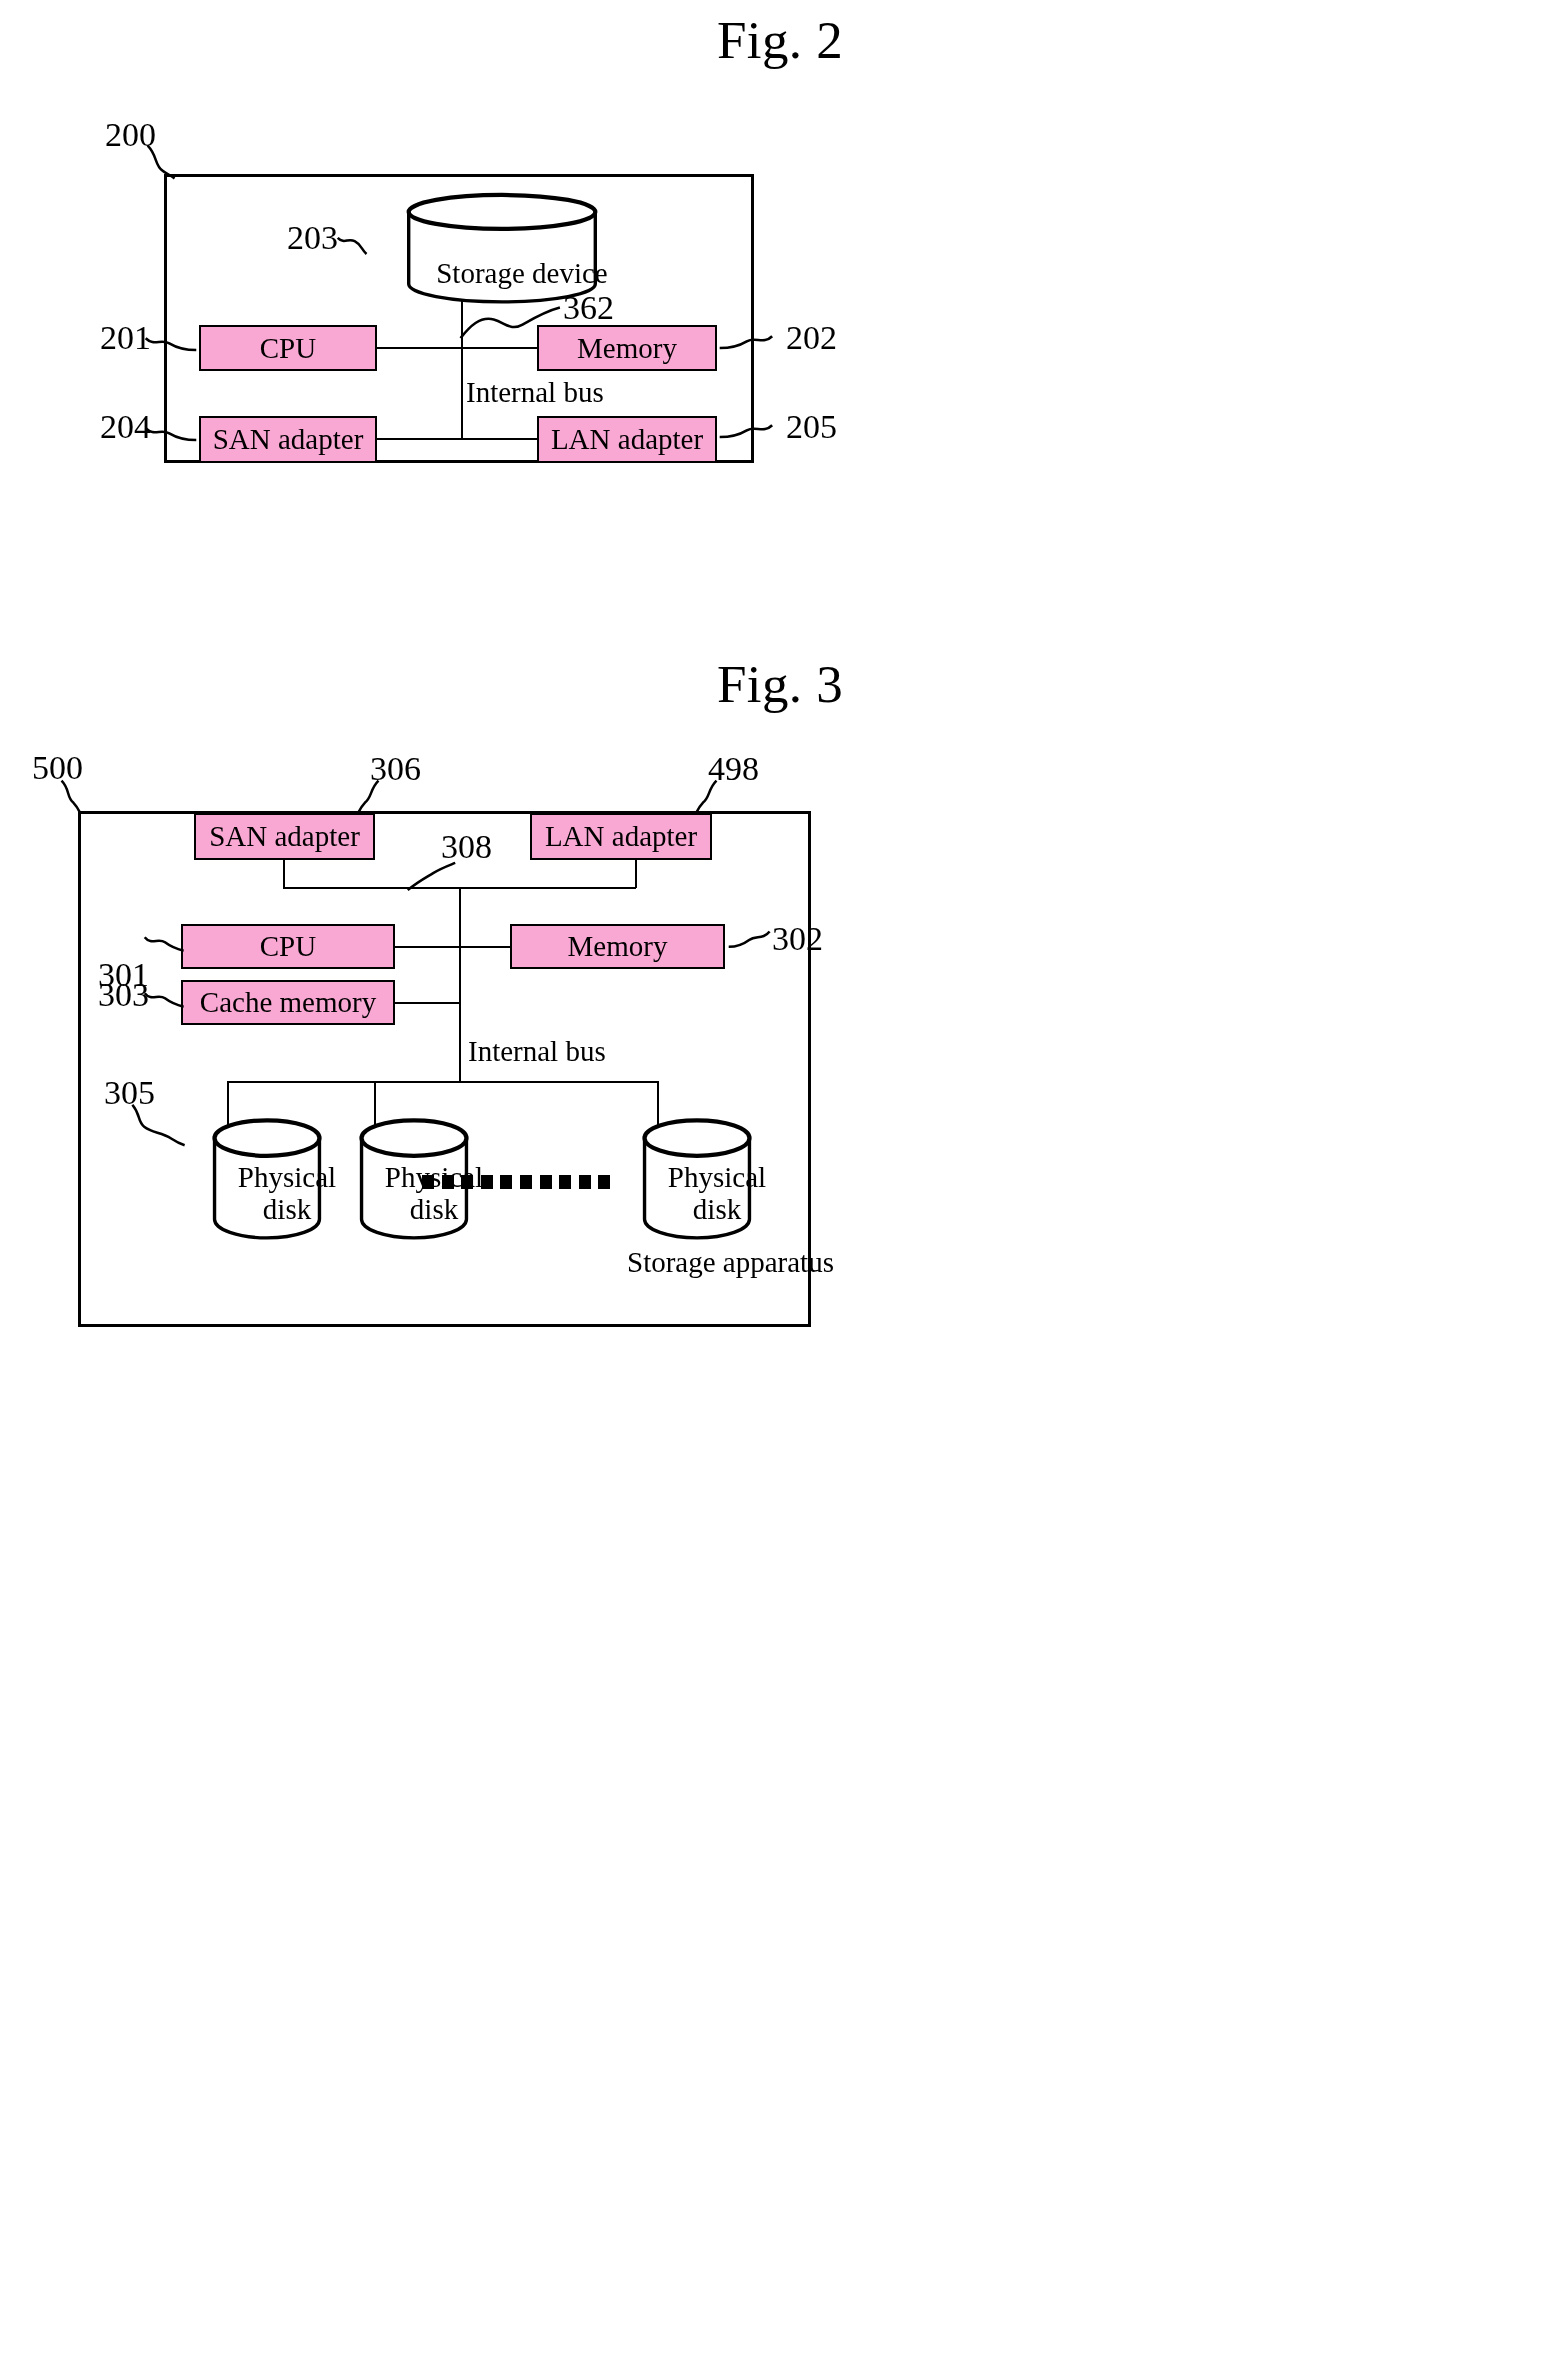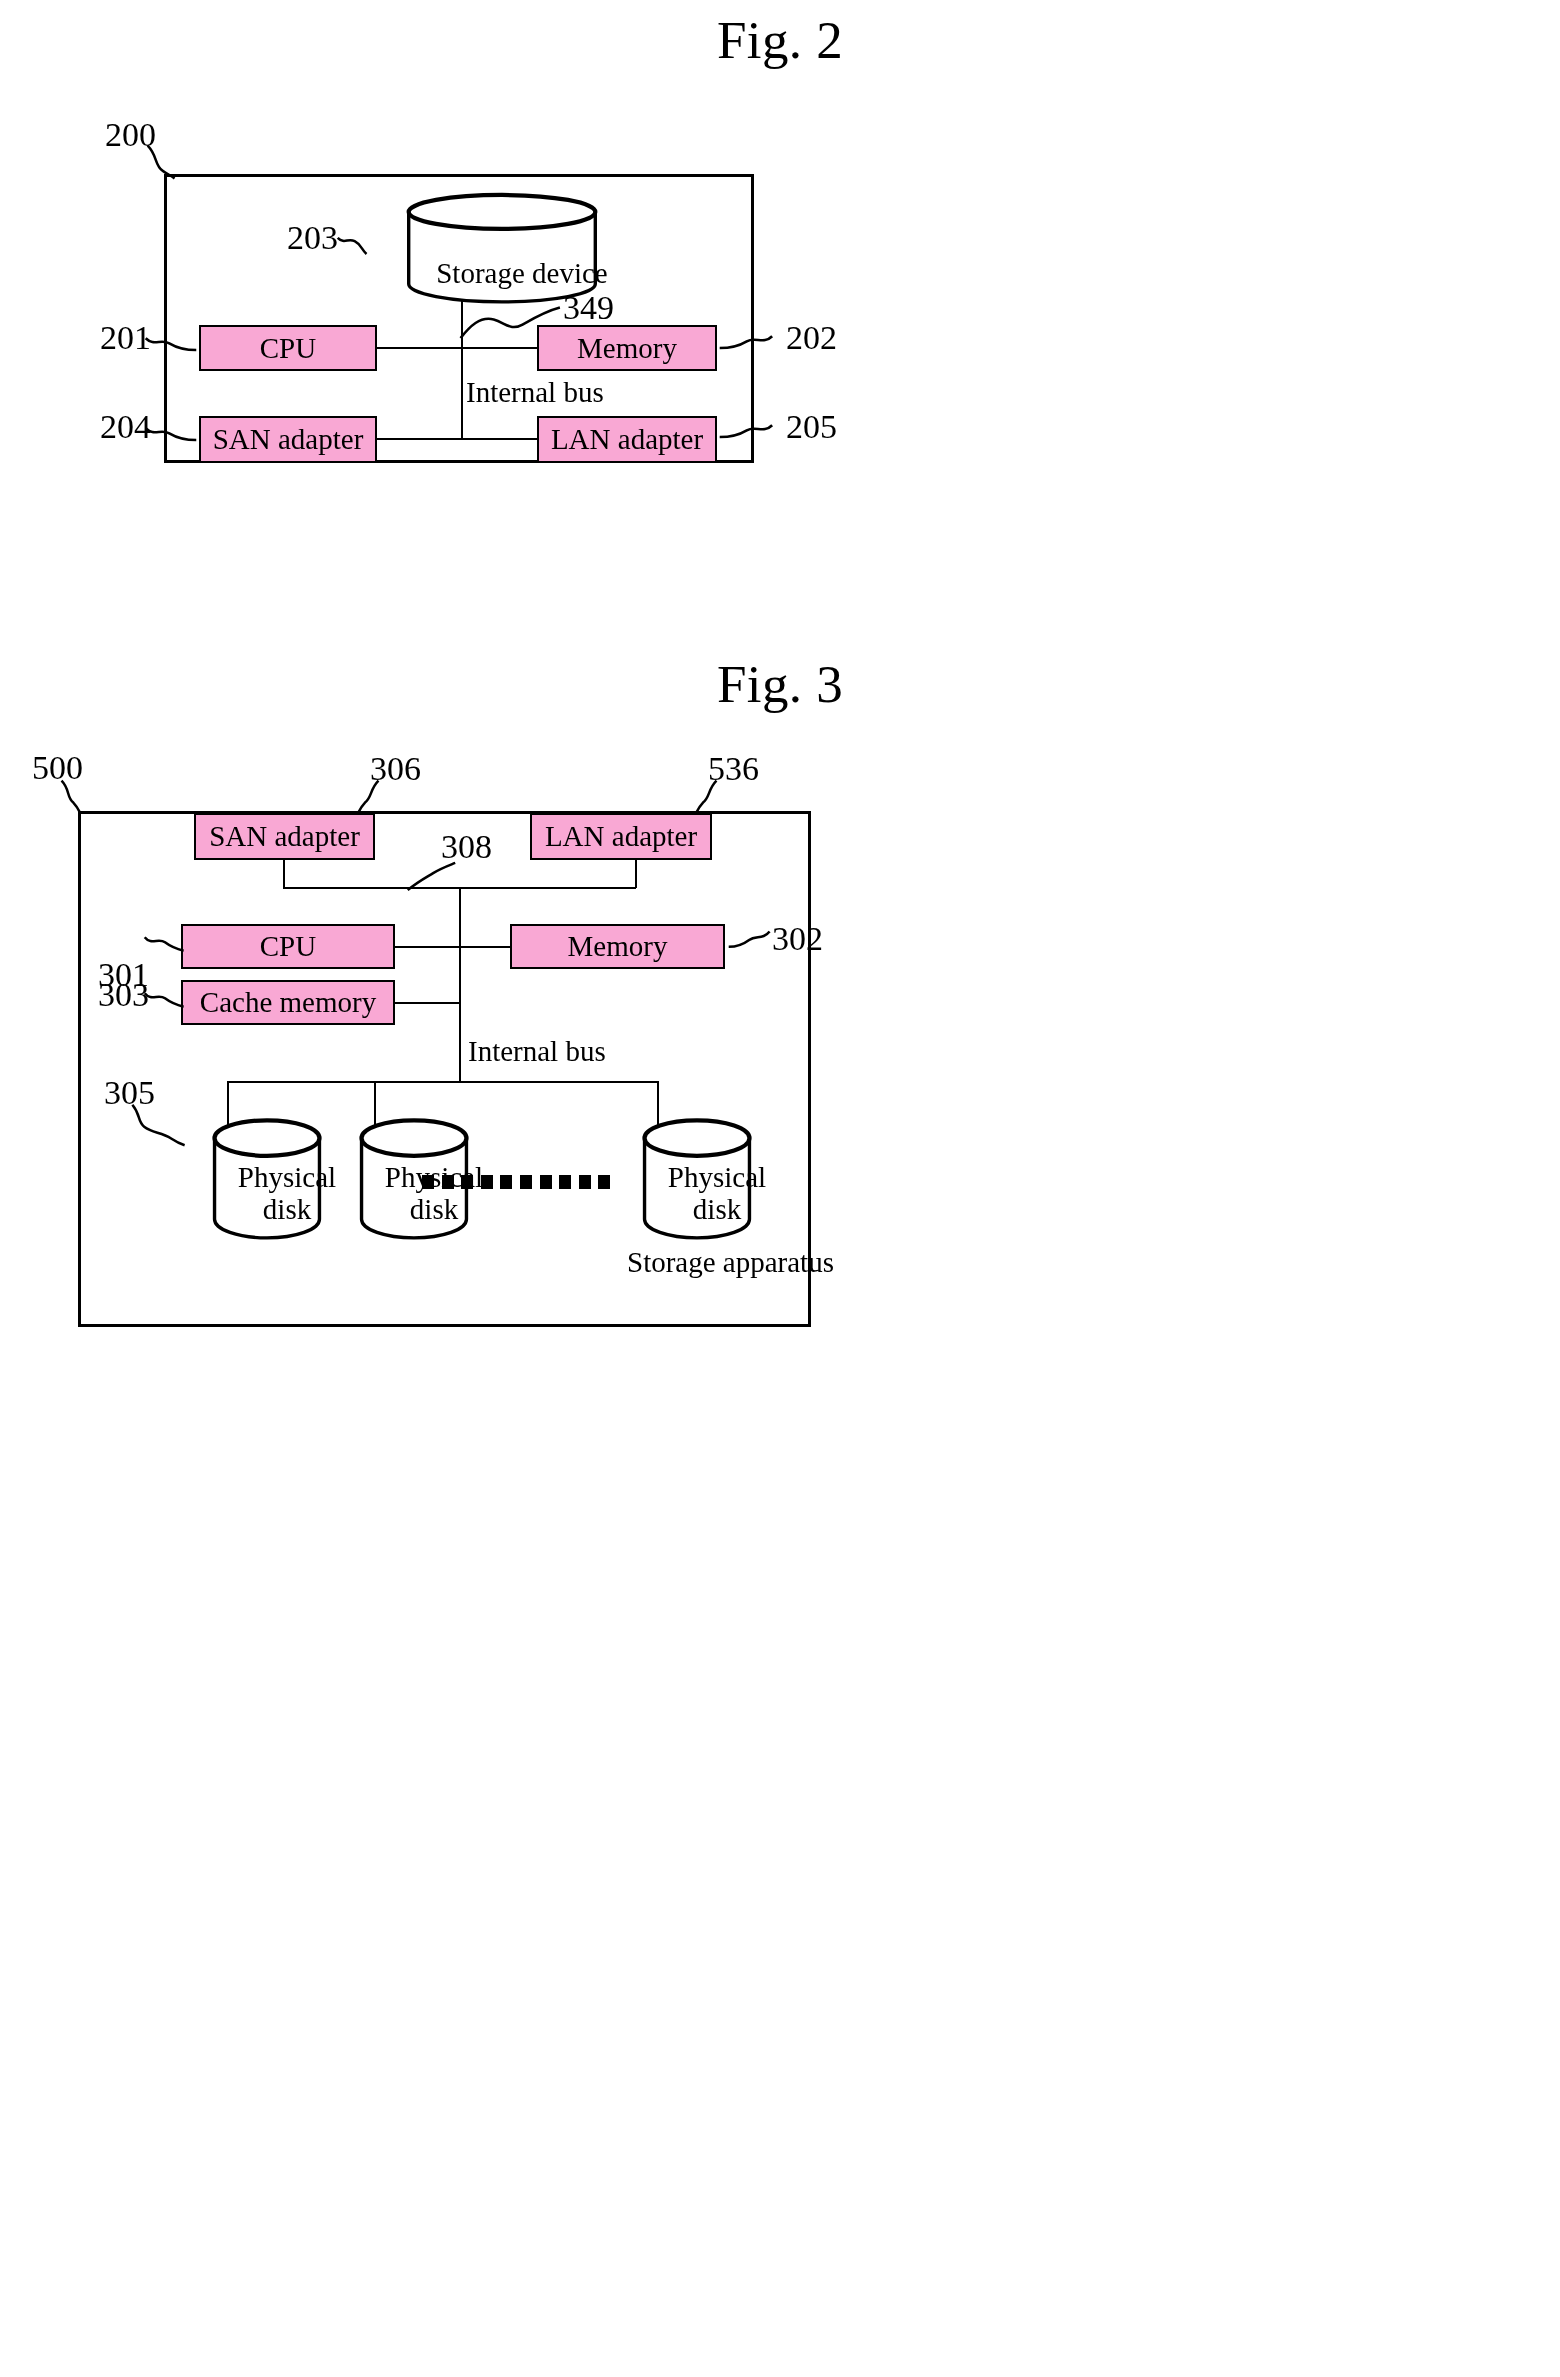--- a/index.html
+++ b/index.html
@@ -149,21 +149,21 @@
 <svg class="leader" style="left:144px;top:333px;width:59px;height:24px;" viewBox="0 0 70 28">
   <path d="M2 6 C 12 16, 20 6, 30 12 C 40 18, 48 20, 62 20"></path>
 </svg>
 
 <div class="box" style="left:537px;top:325px;width:180px;height:46px;">Memory</div>
 <div class="reftext" style="left:786px;top:319px;">202</div>
 <svg class="leader" style="left:718px;top:331px;width:66px;height:24px;" viewBox="0 0 78 28">
   <path d="M2 20 C 16 20, 24 18, 34 12 C 44 6, 54 16, 64 6"></path>
 </svg>
 
-<div class="reftext" style="left:563px;top:289px;">349</div>
+<div class="reftext" style="left:563px;top:289px;">362</div>
 <svg class="leader" style="left:458px;top:304px;width:107px;height:36px;" viewBox="0 0 126 42">
   <path d="M3 40 C 14 26, 26 14, 42 18 C 56 22, 62 32, 76 24 C 90 16, 104 8, 120 4"></path>
 </svg>
 
 <div class="plaintext" style="left:466px;top:376px;">Internal bus</div>
 
 <div class="box" style="left:199px;top:416px;width:178px;height:47px;">SAN adapter</div>
 <div class="reftext" style="left:100px;top:408px;">204</div>
 <svg class="leader" style="left:144px;top:423px;width:59px;height:24px;" viewBox="0 0 70 28">
   <path d="M2 6 C 12 16, 20 6, 30 12 C 40 18, 48 20, 62 20"></path>
@@ -184,21 +184,21 @@
   <path d="M4 2 C 14 12, 10 22, 18 28 C 22 32, 24 36, 26 40"></path>
 </svg>
 
 <div class="box" style="left:194px;top:813px;width:181px;height:47px;">SAN adapter</div>
 <div class="reftext" style="left:370px;top:750px;">306</div>
 <svg class="leader" style="left:343px;top:779px;width:39px;height:37px;" viewBox="0 0 46 44">
   <path d="M42 2 C 32 12, 34 22, 26 28 C 22 32, 20 36, 18 40"></path>
 </svg>
 
 <div class="box" style="left:530px;top:813px;width:182px;height:47px;">LAN adapter</div>
-<div class="reftext" style="left:708px;top:750px;">536</div>
+<div class="reftext" style="left:708px;top:750px;">498</div>
 <svg class="leader" style="left:681px;top:779px;width:39px;height:37px;" viewBox="0 0 46 44">
   <path d="M42 2 C 32 12, 34 22, 26 28 C 22 32, 20 36, 18 40"></path>
 </svg>
 
 <div class="vline" style="left:283px;top:859px;height:29px;"></div>
 <div class="vline" style="left:635px;top:859px;height:29px;"></div>
 <div class="hline" style="left:283px;top:887px;width:353px;"></div>
 
 <div class="reftext" style="left:441px;top:828px;">308</div>
 <svg class="leader" style="left:406px;top:861px;width:56px;height:31px;" viewBox="0 0 66 36">

